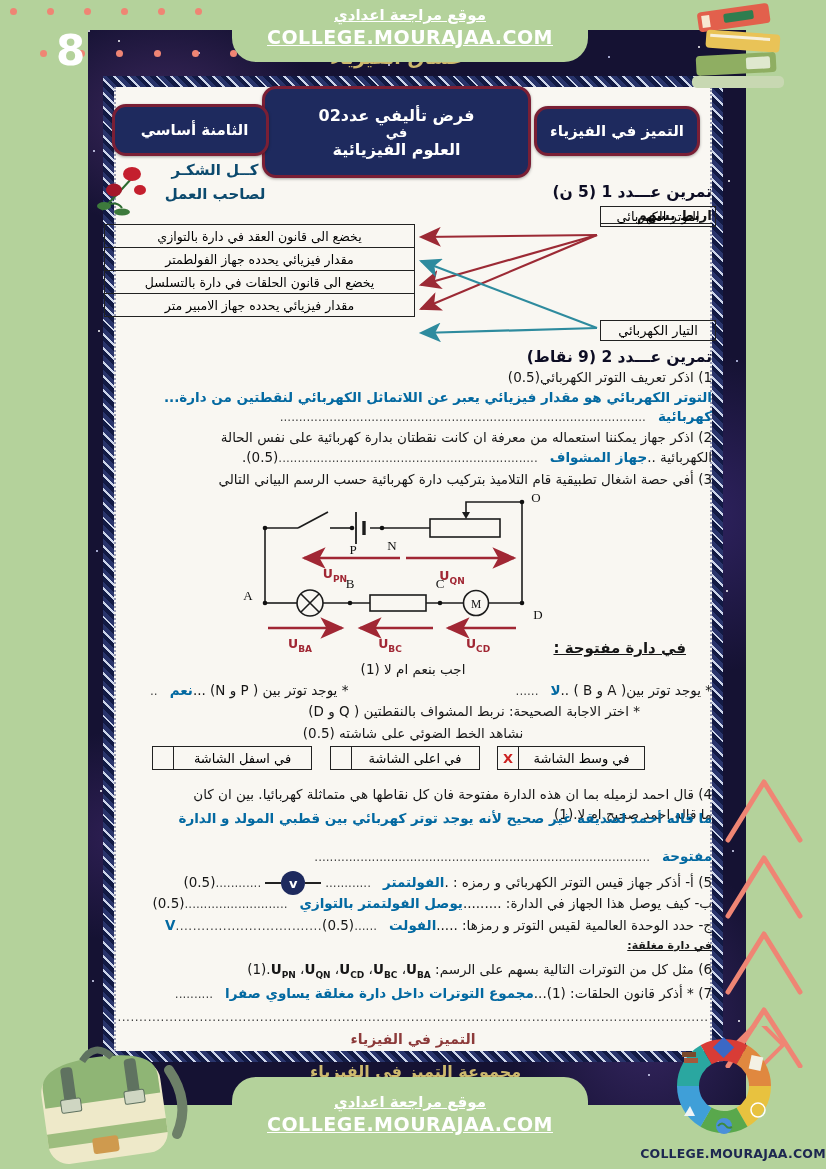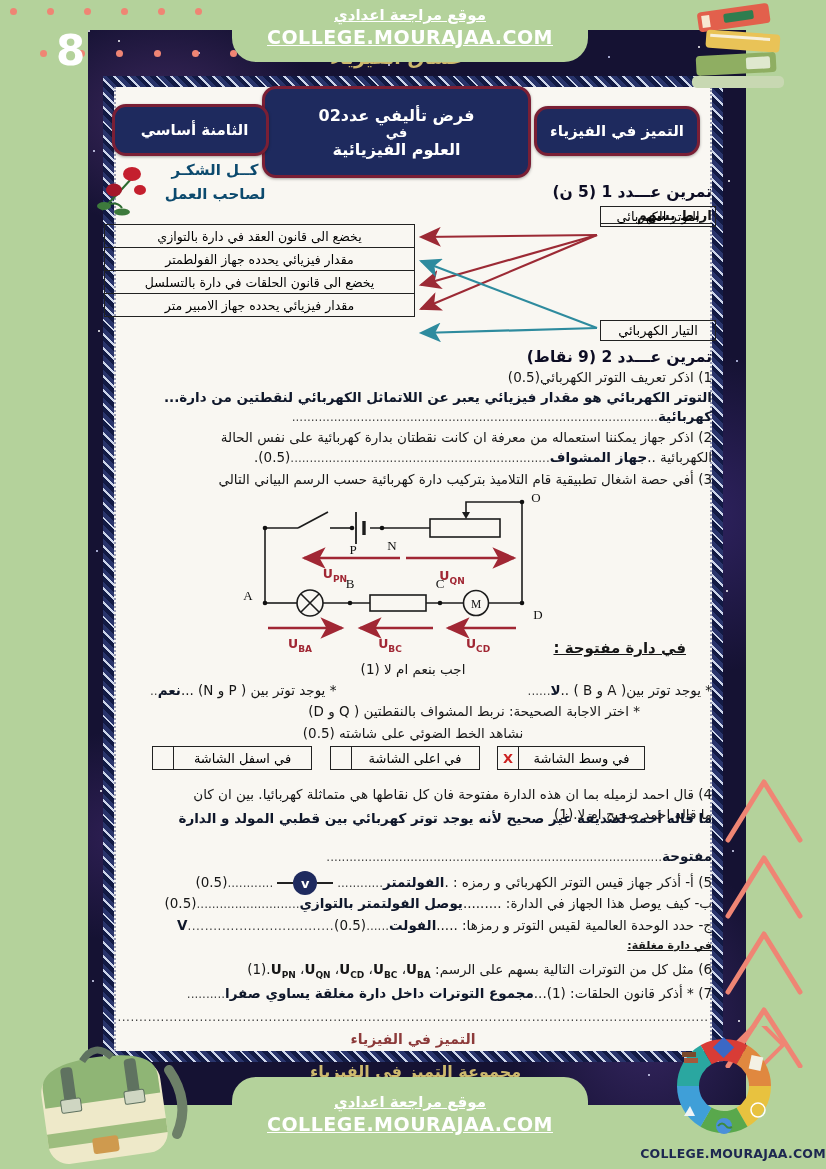--- a/index.html
+++ b/index.html
@@ -45,21 +45,21 @@
   
   .badge{position:absolute;background:#1e2a5e;border:3px solid #7a1f35;border-radius:14px;color:#fff;
     font-weight:bold;display:flex;flex-direction:column;align-items:center;justify-content:center;
     z-index:10;direction:rtl;text-align:center;box-shadow:0 1px 3px rgba(0,0,0,.35);}
   .thanks{position:absolute;left:150px;top:158px;width:130px;z-index:10;color:#0c4a6e;font-weight:bold;
     font-size:15px;text-align:center;line-height:1.6;direction:rtl;}
 
   
   .ln{position:absolute;right:114px;z-index:10;direction:rtl;white-space:nowrap;font-size:13.5px;color:#161616;}
   .b{font-weight:bold;}
-  .red{color:#0f172a;font-weight:bold;}
+  .red{color:#0369a1;font-weight:bold;margin-left:12px;}
   .dots{color:#444;font-size:12px;letter-spacing:.5px;}
   .xt{font-size:15.5px;font-weight:bold;color:#0d0d24;}
   .uline{text-decoration:underline;}
   .center{left:114px;right:114px;text-align:center;}
 
   
   .mtable{position:absolute;left:104px;top:225px;width:311px;z-index:10;}
   .mrow{box-sizing:border-box;height:24px;border:1px solid #222;margin-top:-1px;display:flex;
     align-items:center;justify-content:center;font-size:12.5px;direction:rtl;background:transparent;}
   .term{position:absolute;z-index:10;box-sizing:border-box;width:116px;height:21px;border:1px solid #222;

